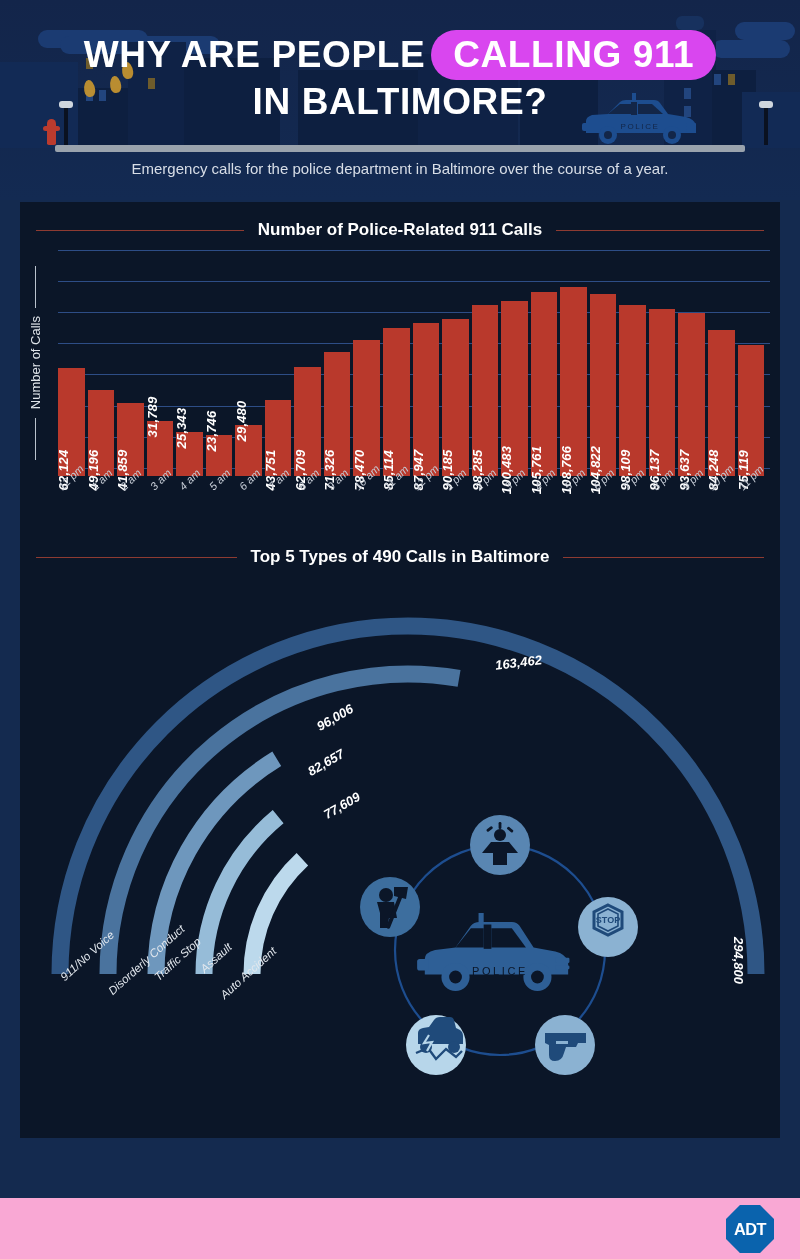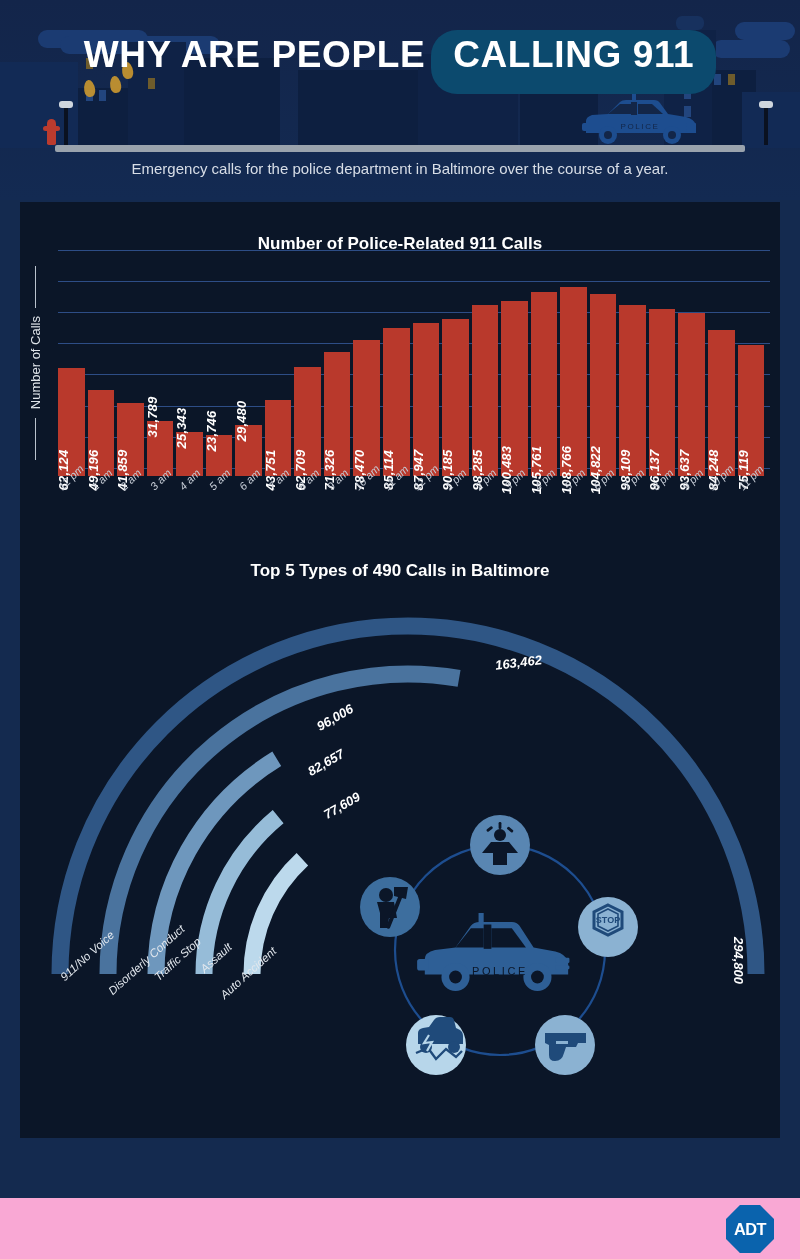--- a/index.html
+++ b/index.html
@@ -30,29 +30,29 @@
   .hydrant{position:absolute;bottom:55px;left:47px;width:9px;height:26px;background:#bb3b2e;border-radius:5px 5px 2px 2px;}
   .hydrant:after{content:"";position:absolute;left:-4px;top:7px;width:17px;height:5px;background:#bb3b2e;border-radius:3px;}
   .flame{position:absolute;width:11px;height:17px;background:#c8962f;border-radius:50% 50% 45% 45%/60% 60% 40% 40%;transform:rotate(-8deg);opacity:.92;}
 
   .police-car{position:absolute;right:92px;bottom:55px;width:140px;height:52px;}
 
   
   .title-wrap{position:absolute;left:0;top:30px;width:800px;text-align:center;z-index:6;}
   .title-line{font-size:37px;font-weight:bold;color:#ffffff;letter-spacing:.6px;line-height:1.18;
     text-transform:uppercase;font-family:"Liberation Sans", sans-serif;}
-  .pill{display:inline-block;background:#0c4a6e;color:#fff;border-radius:26px;padding:3px 22px 17px 22px;margin-left:6px;}
+  .pill{display:inline-block;background:#d946ef;color:#fff;border-radius:26px;padding:3px 22px 3px 22px;margin-left:6px;}
 
   .subtitle{position:absolute;left:0;top:160px;width:800px;text-align:center;color:#d8dee7;font-size:15px;z-index:6;}
 
   
   .panel{position:absolute;left:20px;top:202px;width:760px;height:936px;background:#0b1628;}
 
   
-  .sec-head{position:absolute;left:0;width:760px;display:flex;align-items:center;justify-content:center;gap:14px;flex-direction:column;}
+  .sec-head{position:absolute;left:0;width:760px;display:flex;align-items:center;justify-content:center;gap:14px;}
   .sec-rule{height:1px;background:#8e3b32;flex:1;}
   .sec-title{font-size:17px;font-weight:bold;color:#ffffff;white-space:nowrap;}
 
   
   .bars-area{position:absolute;left:55px;top:250px;width:718px;height:226px;}
   .grid{position:absolute;left:0;top:0;width:718px;height:226px;}
   .gline{position:absolute;left:0;width:712px;height:1px;background:#2d4d86;}
   .bars{position:absolute;left:0;bottom:0;width:718px;height:226px;display:flex;align-items:flex-end;gap:3px;}
   .bar-cell{flex:1;position:relative;height:100%;display:flex;align-items:flex-end;}
   .bar{width:100%;background:#b9392c;position:relative;}
@@ -156,20 +156,21 @@
           <circle cx="40" cy="42" r="4"></circle>
           <circle cx="104" cy="42" r="4"></circle>
         </g>
         <text x="72" y="36" fill="#132648" font-size="8" font-family="Liberation Sans, sans-serif" letter-spacing="1.6" text-anchor="middle">POLICE</text>
       </svg>
 
       <div class="title-wrap">
         <div class="title-line">
           <span>WHY ARE PEOPLE</span><span class="pill">CALLING 911</span>
         </div>
+        <div class="title-line">IN BALTIMORE?</div>
       </div>
 
       <div class="subtitle">Emergency calls for the police department in Baltimore over the course of a year.</div>
     </div>
 
     <div class="panel">
 
       <div class="sec-head" style="top:18px;">
         <div class="sec-rule" style="margin-left:16px;"></div>
         <div class="sec-title">Number of Police-Related 911 Calls</div>

